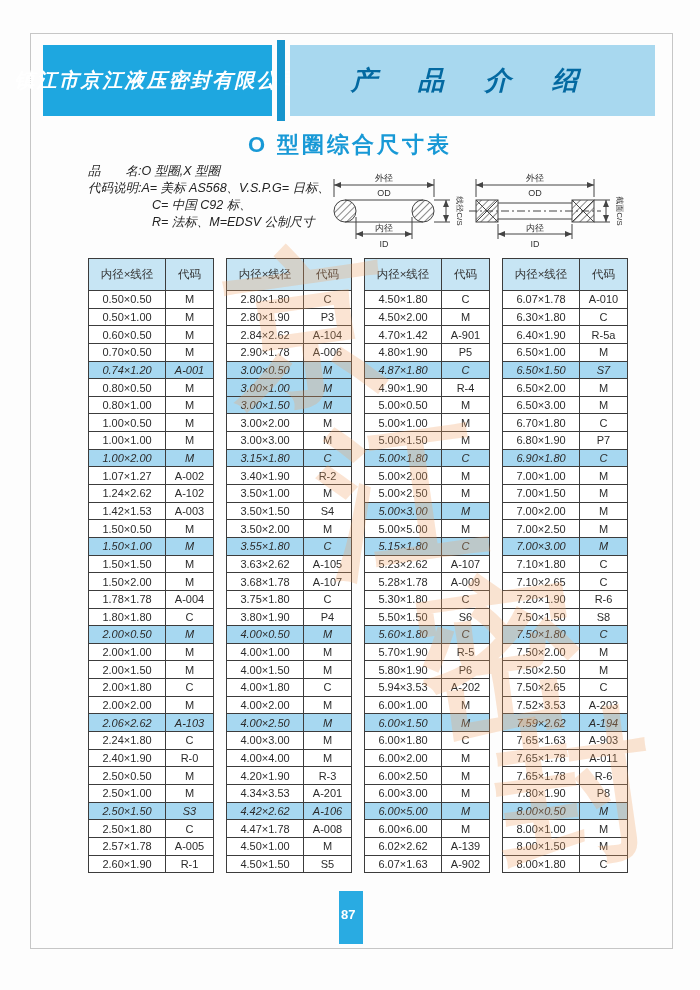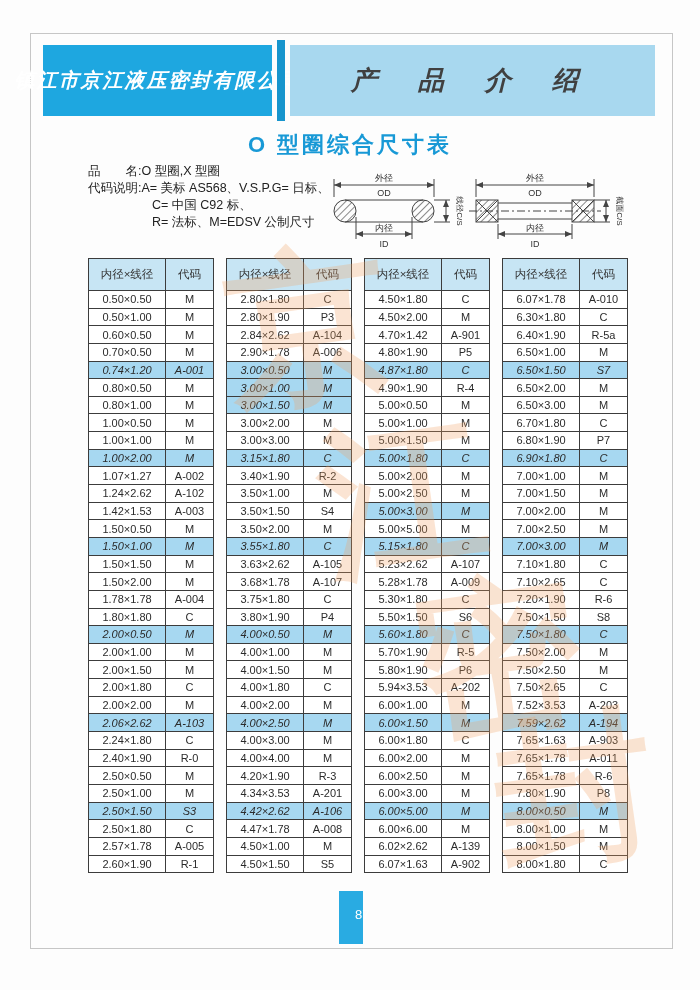--- a/index.html
+++ b/index.html
@@ -9,47 +9,47 @@
   }
   .frame{position:absolute;left:30px;top:33px;width:641px;height:914px;border:1px solid #c6c6c6;}
   
   .hdr-dark{position:absolute;left:43px;top:45px;width:229px;height:71px;background:#1ea7e0;
     display:flex;align-items:center;justify-content:center;}
   .company{color:#ffffff;font-size:20px;font-weight:bold;letter-spacing:2px;
     font-family:"DejaVu Serif", serif;font-style:italic;white-space:nowrap;}
   .hdr-divider{position:absolute;left:277px;top:40px;width:8px;height:81px;background:#1795cd;}
   .hdr-light{position:absolute;left:290px;top:45px;width:365px;height:71px;background:#a8d8ef;
     display:flex;align-items:center;justify-content:center;}
-  .section{color:#404040;font-size:26px;font-weight:bold;letter-spacing:16px;
+  .section{color:#0369a1;font-size:26px;font-weight:bold;letter-spacing:16px;
     font-family:"DejaVu Serif", serif;font-style:italic;white-space:nowrap;}
   .title{position:absolute;left:0;top:130px;width:700px;text-align:center;
     color:#1899d6;font-size:22px;font-weight:bold;letter-spacing:3px;}
   
-  .info{position:absolute;left:88px;top:163px;font-size:12.5px;line-height:17px;color:#222;}
+  .info{position:absolute;left:88px;top:163px;font-size:12.5px;line-height:17px;color:#222;font-style:italic;}
   .info .ind{padding-left:64px;}
   
   .diagrams{position:absolute;left:326px;top:171px;}
   
   .wm{position:absolute;z-index:6;pointer-events:none;font-weight:bold;
     color:#f2a263;opacity:.28;transform:rotate(-8deg);line-height:1;}
   
   .tablewrap{position:absolute;left:88px;top:258px;display:flex;gap:12px;z-index:2;}
   .tgroup{width:124px;height:613px;border:1px solid #3c3c3c;display:flex;flex-direction:column;background:#fef9c3;}
   .trow{display:flex;flex:1;border-bottom:1px solid #3c3c3c;background:#fff;}
   .trow:last-child{border-bottom:none;}
   .trow.thead{flex:0 0 31px;background:#c7e5f4;}
   .trow.hl{background:#a7d8f1;font-style:italic;}
   .trow.hl .c2, .trow.thead .c2{background:transparent;}
   .c1{flex:0 0 76px;border-right:1px solid #3c3c3c;display:flex;align-items:center;justify-content:center;
     font-size:11px;white-space:nowrap;}
   .c2{flex:1;display:flex;align-items:center;justify-content:center;font-size:11px;white-space:nowrap;}
   .thead .c1,.thead .c2{font-size:11.5px;color:#333;}
   
   .pageno{position:absolute;left:339px;top:891px;width:24px;height:53px;background:#29abe2;
-    color:#fff;font-size:13px;padding-top:16px;padding-left:16px;box-sizing:border-box;z-index:3;}
+    color:#fff;font-size:13px;padding-top:16px;padding-left:2px;box-sizing:border-box;z-index:3;font-weight:bold;}
   svg text{font-family:"Liberation Sans", sans-serif;}
 </style>
 </head>
 <body>
 
 <div class="frame"></div>
 
 <div class="hdr-dark">
   <span class="company">镇江市京江液压密封有限公司</span>
 </div>

